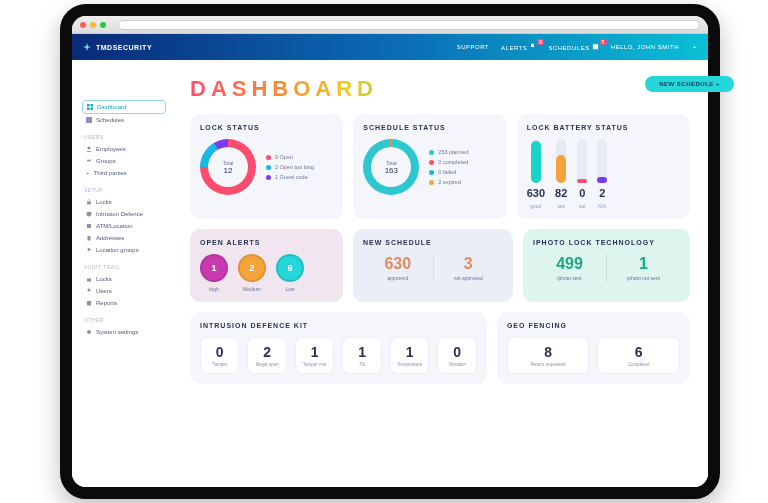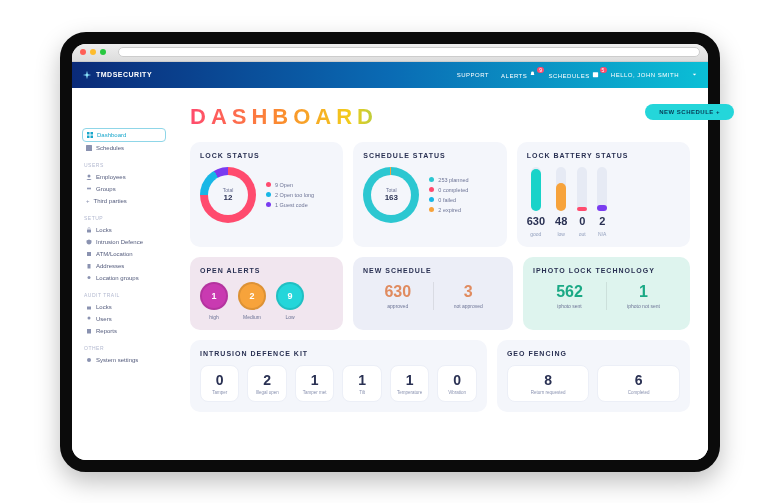--- a/index.html
+++ b/index.html
@@ -1,17 +1,17 @@
 <!DOCTYPE html>
 <html><head>
 <meta charset="utf-8">
 <style>
   * { box-sizing: border-box; margin: 0; padding: 0; }
   body { width: 768px; height: 503px; font-family: -apple-system, BlinkMacSystemFont, "Segoe UI", Arial, sans-serif; background: #fff; display: flex; align-items: center; justify-content: center; }
-  .tablet { width: 660px; height: 440px; border: 12px solid #0b0b0b; border-radius: 26px; background: #fff; overflow: hidden; box-shadow: 0 10px 24px rgba(0,0,0,.25); display: flex; flex-direction: column; margin-left: 12px; }
+  .tablet { width: 660px; height: 495px; border: 12px solid #0b0b0b; border-radius: 26px; background: #fff; overflow: hidden; box-shadow: 0 10px 24px rgba(0,0,0,.25); display: flex; flex-direction: column; margin-left: 12px; }
   .browser-bar { height: 18px; background: linear-gradient(#eee,#ddd); display: flex; align-items: center; padding: 0 8px; gap: 4px; border-bottom: 1px solid #ccc; }
   .dot { width: 6px; height: 6px; border-radius: 50%; }
   .url { flex: 1; height: 10px; background: #fff; border: 1px solid #ccc; border-radius: 5px; margin-left: 8px; }
   .topnav { height: 26px; background: linear-gradient(90deg,#0a2a78,#0a6bb4,#0bbfd6); display: flex; align-items: center; color: #fff; font-size: 6px; letter-spacing: .5px; padding: 0 10px; }
   .brand { display: flex; align-items: center; gap: 4px; font-weight: 600; font-size: 7px; }
   .star { width: 10px; height: 10px; }
   .nav-right { margin-left: auto; display: flex; gap: 12px; align-items: center; }
   .nav-item { position: relative; }
   .badge { position: absolute; top: -4px; right: -8px; background: #ff4b6e; color: #fff; font-size: 5px; padding: 0 2px; border-radius: 3px; }
   .layout { flex: 1; display: flex; background: #fff; overflow: hidden; }
@@ -25,21 +25,21 @@
     font-size: 22px; font-weight: 800; letter-spacing: 5px; margin: 6px 0 12px 0;
     background: linear-gradient(90deg,#ff4b6e 0%, #fb8b2f 18%, #f2cc1b 32%, #3bd18b 48%, #18b7e6 70%, #4e63e6 100%);
     -webkit-background-clip: text; background-clip: text; color: transparent;
   }
   .new-btn { position: absolute; right: 34px; margin-top: -38px; background: #24d6da; color: #063a55; font-size: 6px; font-weight: 700; letter-spacing: .5px; padding: 5px 14px; border-radius: 12px; cursor: pointer; }
   .row { display: flex; gap: 10px; }
   .card { background: #f4f6fb; border-radius: 10px; padding: 10px; flex: 1; }
   .card-title { font-size: 7px; letter-spacing: 1px; color: #2a3153; font-weight: 700; margin-bottom: 8px; }
   .donut { width: 56px; height: 56px; border-radius: 50%; position: relative; }
   .donut .center { position: absolute; inset: 8px; border-radius: 50%; background: #f4f6fb; display: flex; flex-direction: column; align-items: center; justify-content: center; font-size: 5px; color: #6d7496; }
-  .donut .center .big { font-size: 8px; color: #2a3153; font-weight: 700; }
+  .donut .center .big { font-size: 8px; color: #2a3153; font-weight: 400; }
   .legend { display: flex; flex-direction: column; gap: 4px; font-size: 5.5px; color: #6d7496; }
   .legend-row { display: flex; align-items: center; gap: 4px; }
   .ldot { width: 5px; height: 5px; border-radius: 50%; }
   .lock-status, .sched-status { display: flex; align-items: center; gap: 10px; }
   .battery { display: flex; gap: 10px; align-items: flex-end; }
   .bat-col { display: flex; flex-direction: column; align-items: center; gap: 4px; }
   .bat-bar-bg { width: 10px; height: 44px; background: #e6eaf4; border-radius: 6px; display: flex; align-items: flex-end; }
   .bat-bar { width: 10px; border-radius: 6px; }
   .bat-num { font-size: 11px; font-weight: 700; color: #2a3153; }
   .bat-lbl { font-size: 5px; color: #93a0be; }
@@ -270,21 +270,21 @@
                 <div class="bat-bar-bg">
                   <div class="bat-bar" style="height:42px;background:#18d3c9"></div>
                 </div>
                 <div class="bat-num">630</div>
                 <div class="bat-lbl">good</div>
               </div>
               <div class="bat-col">
                 <div class="bat-bar-bg">
                   <div class="bat-bar" style="height:28px;background:#f7a33b"></div>
                 </div>
-                <div class="bat-num">48</div>
+                <div class="bat-num">82</div>
                 <div class="bat-lbl">low</div>
               </div>
               <div class="bat-col">
                 <div class="bat-bar-bg">
                   <div class="bat-bar" style="height:4px;background:#ff4b6e"></div>
                 </div>
                 <div class="bat-num">0</div>
                 <div class="bat-lbl">out</div>
               </div>
               <div class="bat-col">
@@ -327,21 +327,21 @@
             <div class="stat">
                 <div class="n" style="color:#e08b5f">3</div>
                 <div class="l">not approved</div>
               </div>
           </div>
         </div>
         <div class="iphoto-card">
           <div class="card-title">IPHOTO LOCK TECHNOLOGY</div>
           <div class="stat-pair">
             <div class="stat">
-                <div class="n" style="color:#1aa985">562</div>
+                <div class="n" style="color:#1aa985">499</div>
                 <div class="l">iphoto sent</div>
               </div>
             <div class="vline"></div>
             <div class="stat">
                 <div class="n" style="color:#1aa985">1</div>
                 <div class="l">iphoto not sent</div>
               </div>
           </div>
         </div>
       </div>

